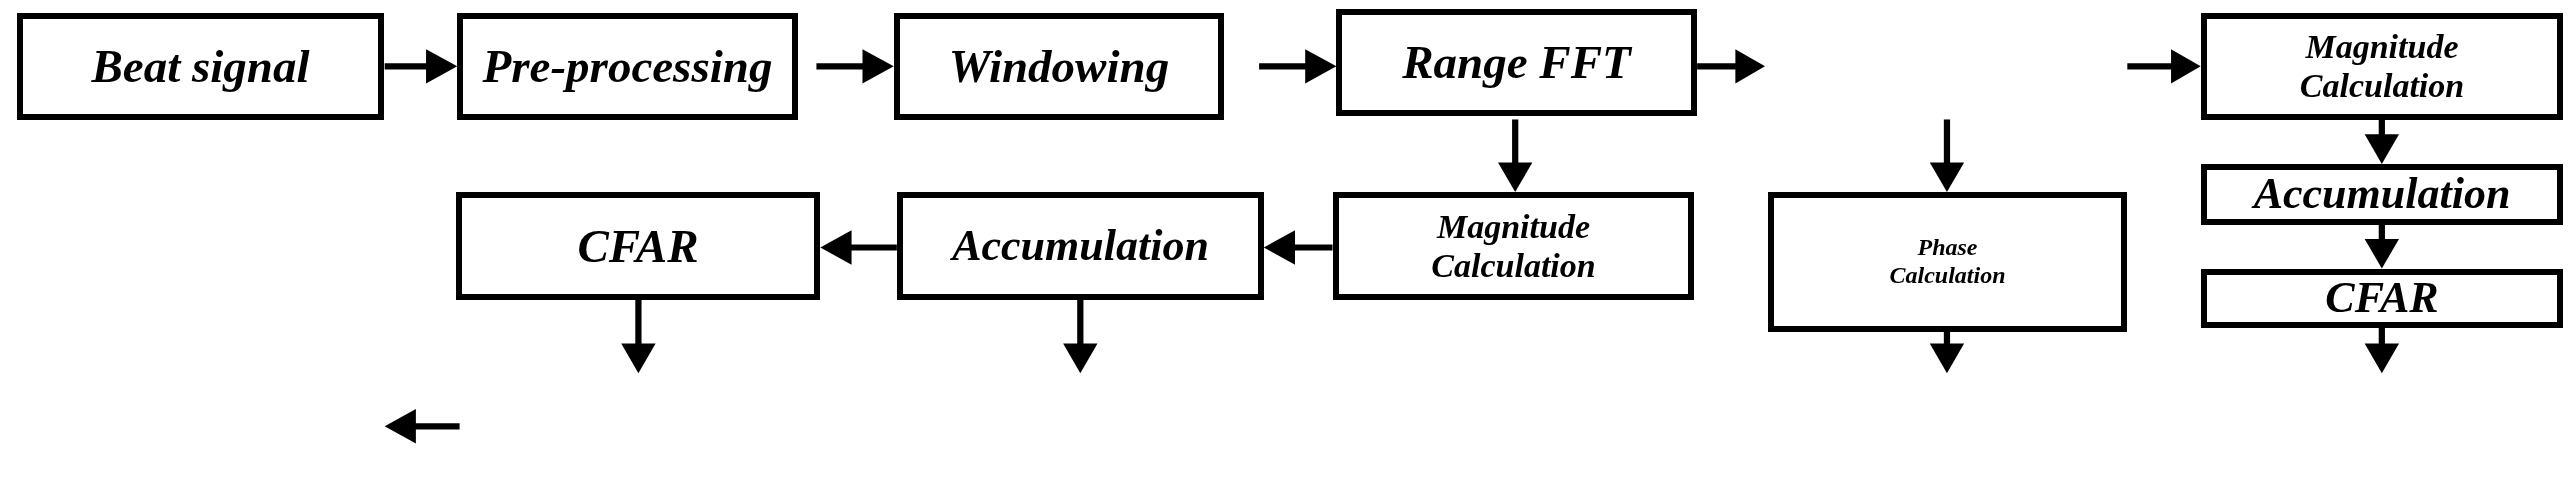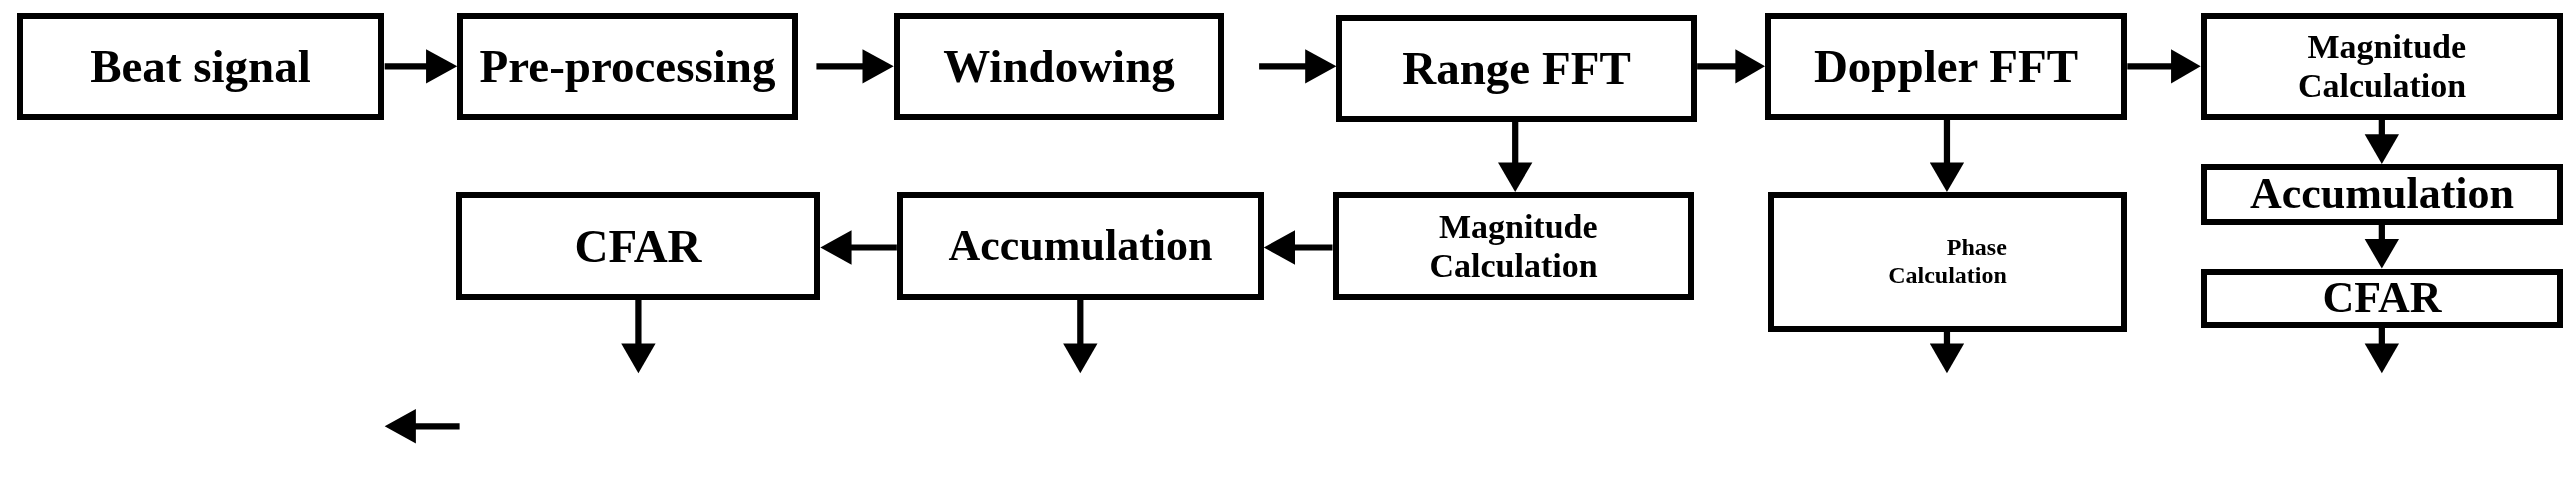--- a/index.html
+++ b/index.html
@@ -17,40 +17,41 @@
     overflow: hidden;
   }
   .node {
     position: absolute;
     box-sizing: border-box;
     border: 6.2px solid #000000;
     background: #ffffff;
     display: flex;
     align-items: center;
     justify-content: center;
-    text-align: right;
+    text-align: center;
     font-weight: bold;
     white-space: pre-line;
     line-height: 1.15;
     z-index: 2;
+    font-style: italic;
   }
   .arrows {
     position: absolute;
     left: 0;
     top: 0;
     z-index: 1;
   }
   .arrows line { stroke: #000000; stroke-width: 8; }
   .arrows polygon { fill: #000000; }
 
   
   #n-beat    { left: 17px;   top: 12.5px;  width: 367px;  height: 107px; font-size: 47px; }
   #n-pre     { left: 457px;  top: 12.5px;  width: 341px;  height: 107px; font-size: 47px; }
   #n-win     { left: 894px; top: 12.5px;  width: 330px;  height: 107px; font-size: 47px; }
-  #n-range   { left: 1336px; top: 15px;  width: 361px;  height: 107px; font-size: 47px; }
+  #n-range   { left: 1336px; top: 9px;  width: 361px;  height: 107px; font-size: 47px; }
   #n-doppler { left: 1765px; top: 12.5px;  width: 362px;  height: 107px; font-size: 47px; }
   #n-magr    { left: 2201px; top: 12.5px;  width: 362px;  height: 107px; font-size: 34px; }
   
   #n-cfarm   { left: 456px;  top: 192px; width: 364px;  height: 108px; font-size: 47px; }
   #n-accm    { left: 897px; top: 192px; width: 367px;  height: 108px; font-size: 44px; }
   #n-magm    { left: 1333px; top: 192px; width: 361px;  height: 108px; font-size: 34px; }
   #n-phase   { left: 1768px; top: 192px; width: 359px;  height: 140px; font-size: 24px; }
   
   #n-accr    { left: 2201px; top: 164px; width: 362px;  height: 61px;  font-size: 44px; }
   #n-cfarr   { left: 2201px; top: 269px; width: 362px;  height: 59px;  font-size: 44px; }
@@ -133,21 +134,20 @@
     <g>
       <line x1="588" y1="546" x2="528" y2="546"></line>
         <polygon points="492,546 532,524 532,568"></polygon>
     </g>
   </svg>
 
   <div class="node" id="n-beat">Beat signal</div>
   <div class="node" id="n-pre">Pre-processing</div>
   <div class="node" id="n-win">Windowing</div>
   <div class="node" id="n-range">Range FFT</div>
-  <div class="node" id="n-doppler">Doppler FFT</div>
   <div class="node" id="n-magr">Magnitude
 Calculation</div>
 
   <div class="node" id="n-cfarm">CFAR</div>
   <div class="node" id="n-accm">Accumulation</div>
   <div class="node" id="n-magm">Magnitude
 Calculation</div>
   <div class="node" id="n-phase">Phase
 Calculation</div>
 

